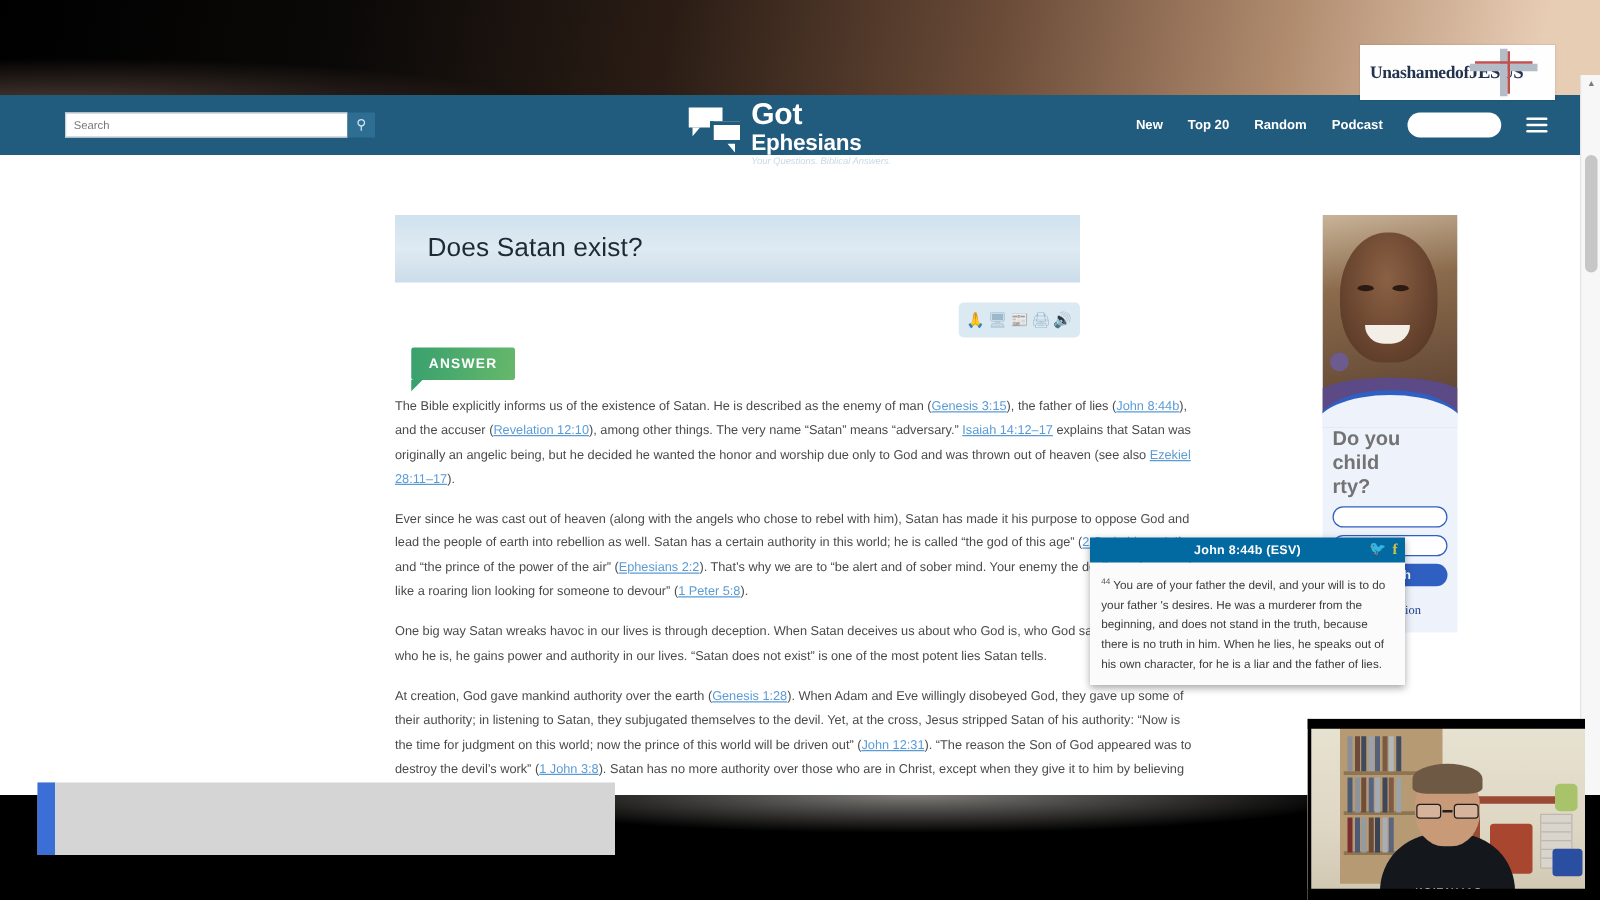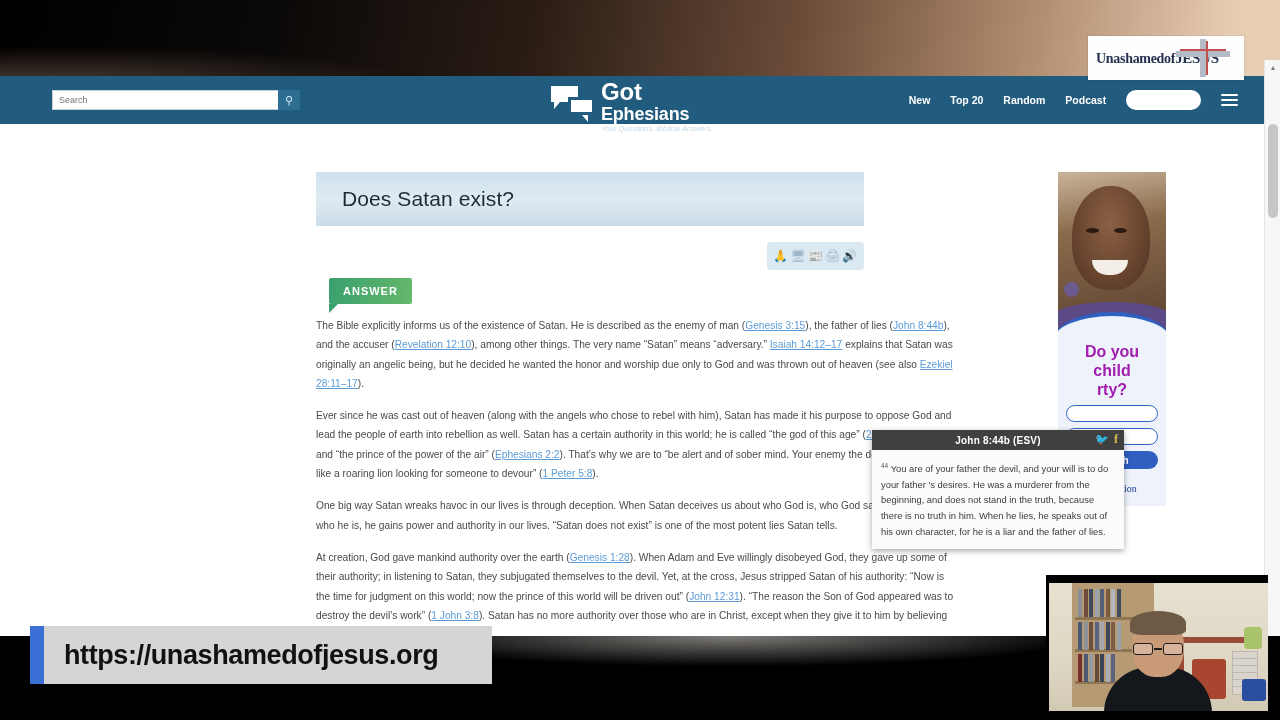--- a/index.html
+++ b/index.html
@@ -137,22 +137,22 @@
   }
   .ad-photo .bead {
     position: absolute; left: 6px; top: 110px; width: 15px; height: 15px;
     border-radius: 50%; background: #6b5b8e;
   }
   .ad-curve {
     position: absolute; left: -6px; top: 140px; width: 120px; height: 30px;
     border-top: 4px solid #2f5fc0; border-radius: 50%/100% 100% 0 0; background: #eef3fb;
   }
   .ad-head {
-    padding: 12px 8px 0 8px; color: #a21caf; font-size: 16px;
-    font-weight: bold; line-height: 19px; text-align: center;
+    padding: 12px 8px 0 8px; color: #737373; font-size: 16px;
+    font-weight: bold; line-height: 19px; text-align: left;
   }
   .ad-fields { padding: 6px 8px 0 8px; }
   .ad-field {
     height: 17px; border: 1.5px solid #2f5fc0; border-radius: 9px;
     background: #fff; margin-bottom: 6px;
   }
   .ad-search-btn {
     margin: 2px 8px 6px 8px; height: 18px; border-radius: 9px; background: #2f5fc0;
     color: #fff; font-size: 10px; font-weight: bold; display: flex;
     align-items: center; justify-content: center;
@@ -163,21 +163,21 @@
   }
   .ad-logo .sub { font-size: 3.5px; letter-spacing: .3px; display: block; }
   .ad-logo .runner { font-size: 9px; display: block; }
 
   
   .tooltip {
     position: absolute; left: 872px; top: 306px; width: 252px;
     box-shadow: 0 2px 6px rgba(0,0,0,.35); z-index: 40;
   }
   .tt-head {
-    background: #404040; color: #fff; height: 20px; position: relative;
+    background: #0369a1; color: #fff; height: 20px; position: relative;
     display: flex; align-items: center; justify-content: center;
   }
   .tt-head .ttl { font-size: 10px; font-weight: bold; letter-spacing: .2px; }
   .tt-social { position: absolute; right: 6px; top: 3px; display: flex; gap: 5px; }
   .tt-social .tw { color: #d2c24a; font-size: 11px; line-height: 13px; }
   .tt-social .fb { color: #d2c24a; font-size: 12px; font-weight: bold; line-height: 13px; font-family: "Liberation Serif", serif; }
   .tt-body {
     background: #fbfbfb; padding: 8px 9px 10px 9px; font-size: 9.4px;
     line-height: 15.6px; color: #3b3b3b;
   }
@@ -417,21 +417,20 @@
       <span class="v2"></span>
       <span class="h2"></span>
   </div>
 </div>
 
 <div class="letterbox-bottom"></div>
 <div class="letterbox-glow"></div>
 
 <div class="url-overlay">
   <span class="bar"></span>
-  <span class="txt">https://unashamedofjesus.org</span>
 </div>
 
 <div class="webcam">
   <div class="wc-wall"></div>
   <div class="wc-shelf">
     <span class="row r1"></span>
       <span class="row r2"></span>
       <span class="row r3"></span>
     <span class="wc-books" style="left:6px;top:8px;">
       <i style="background:#8a8f97"></i>

